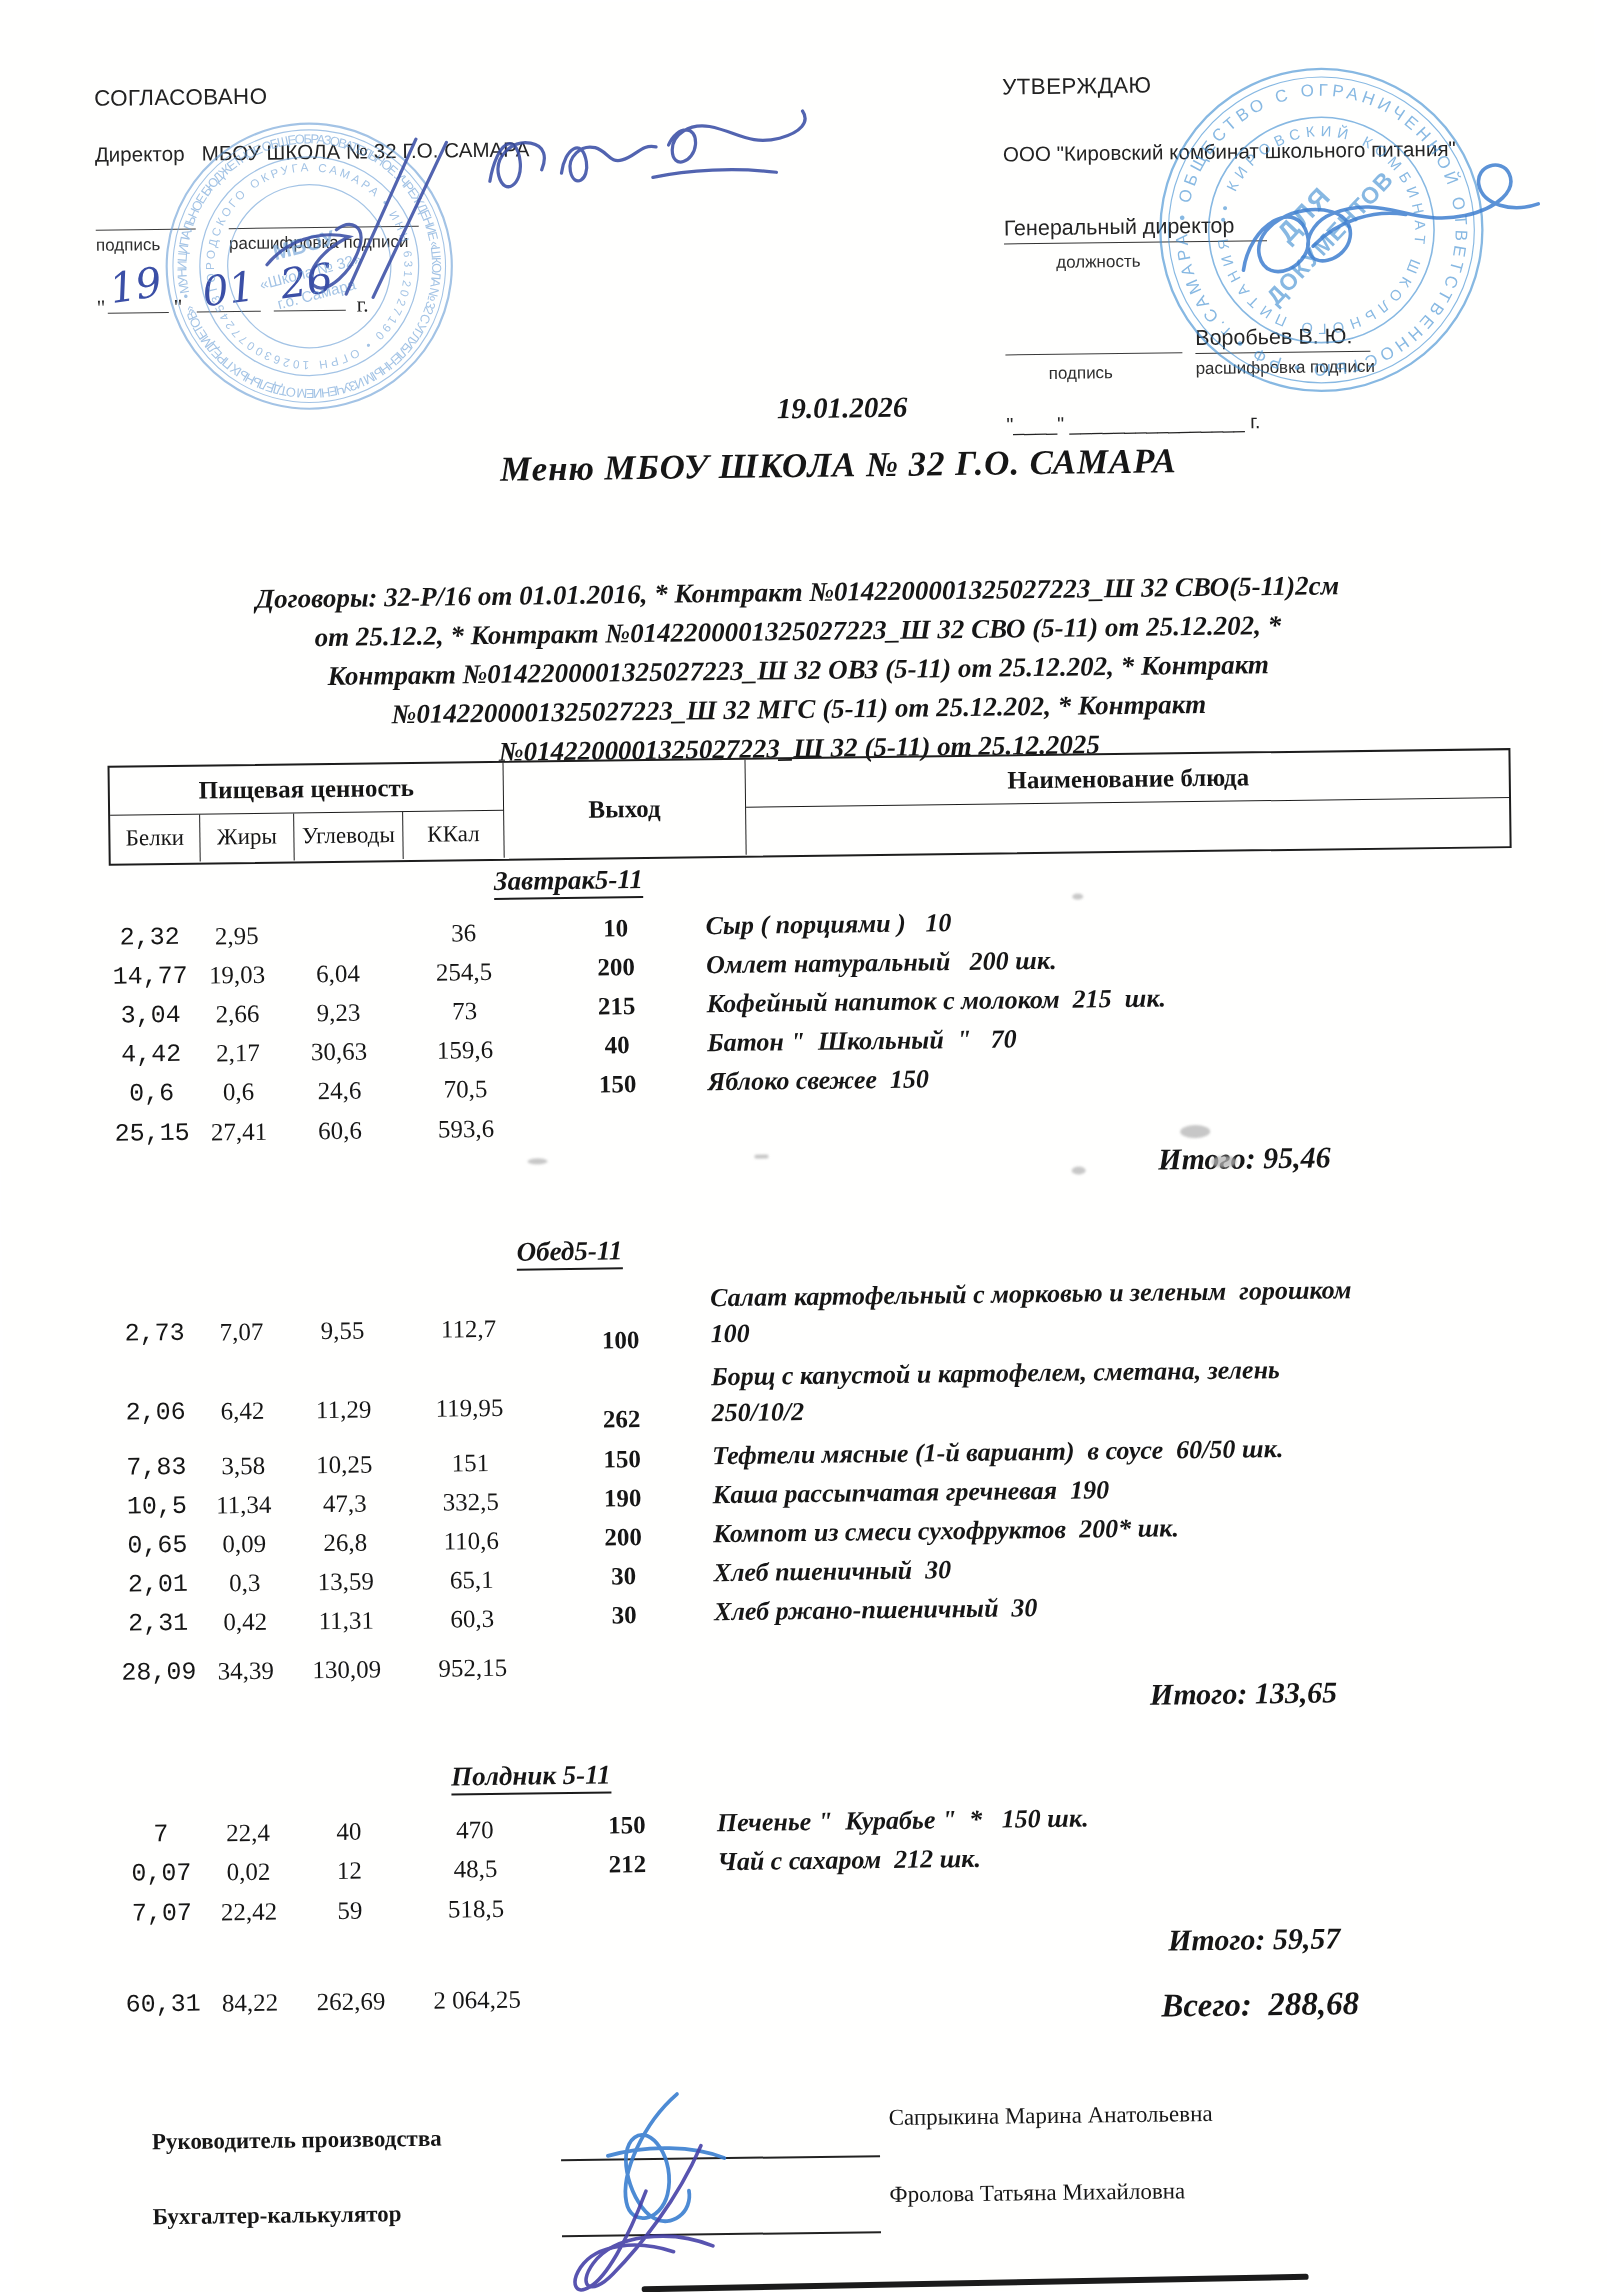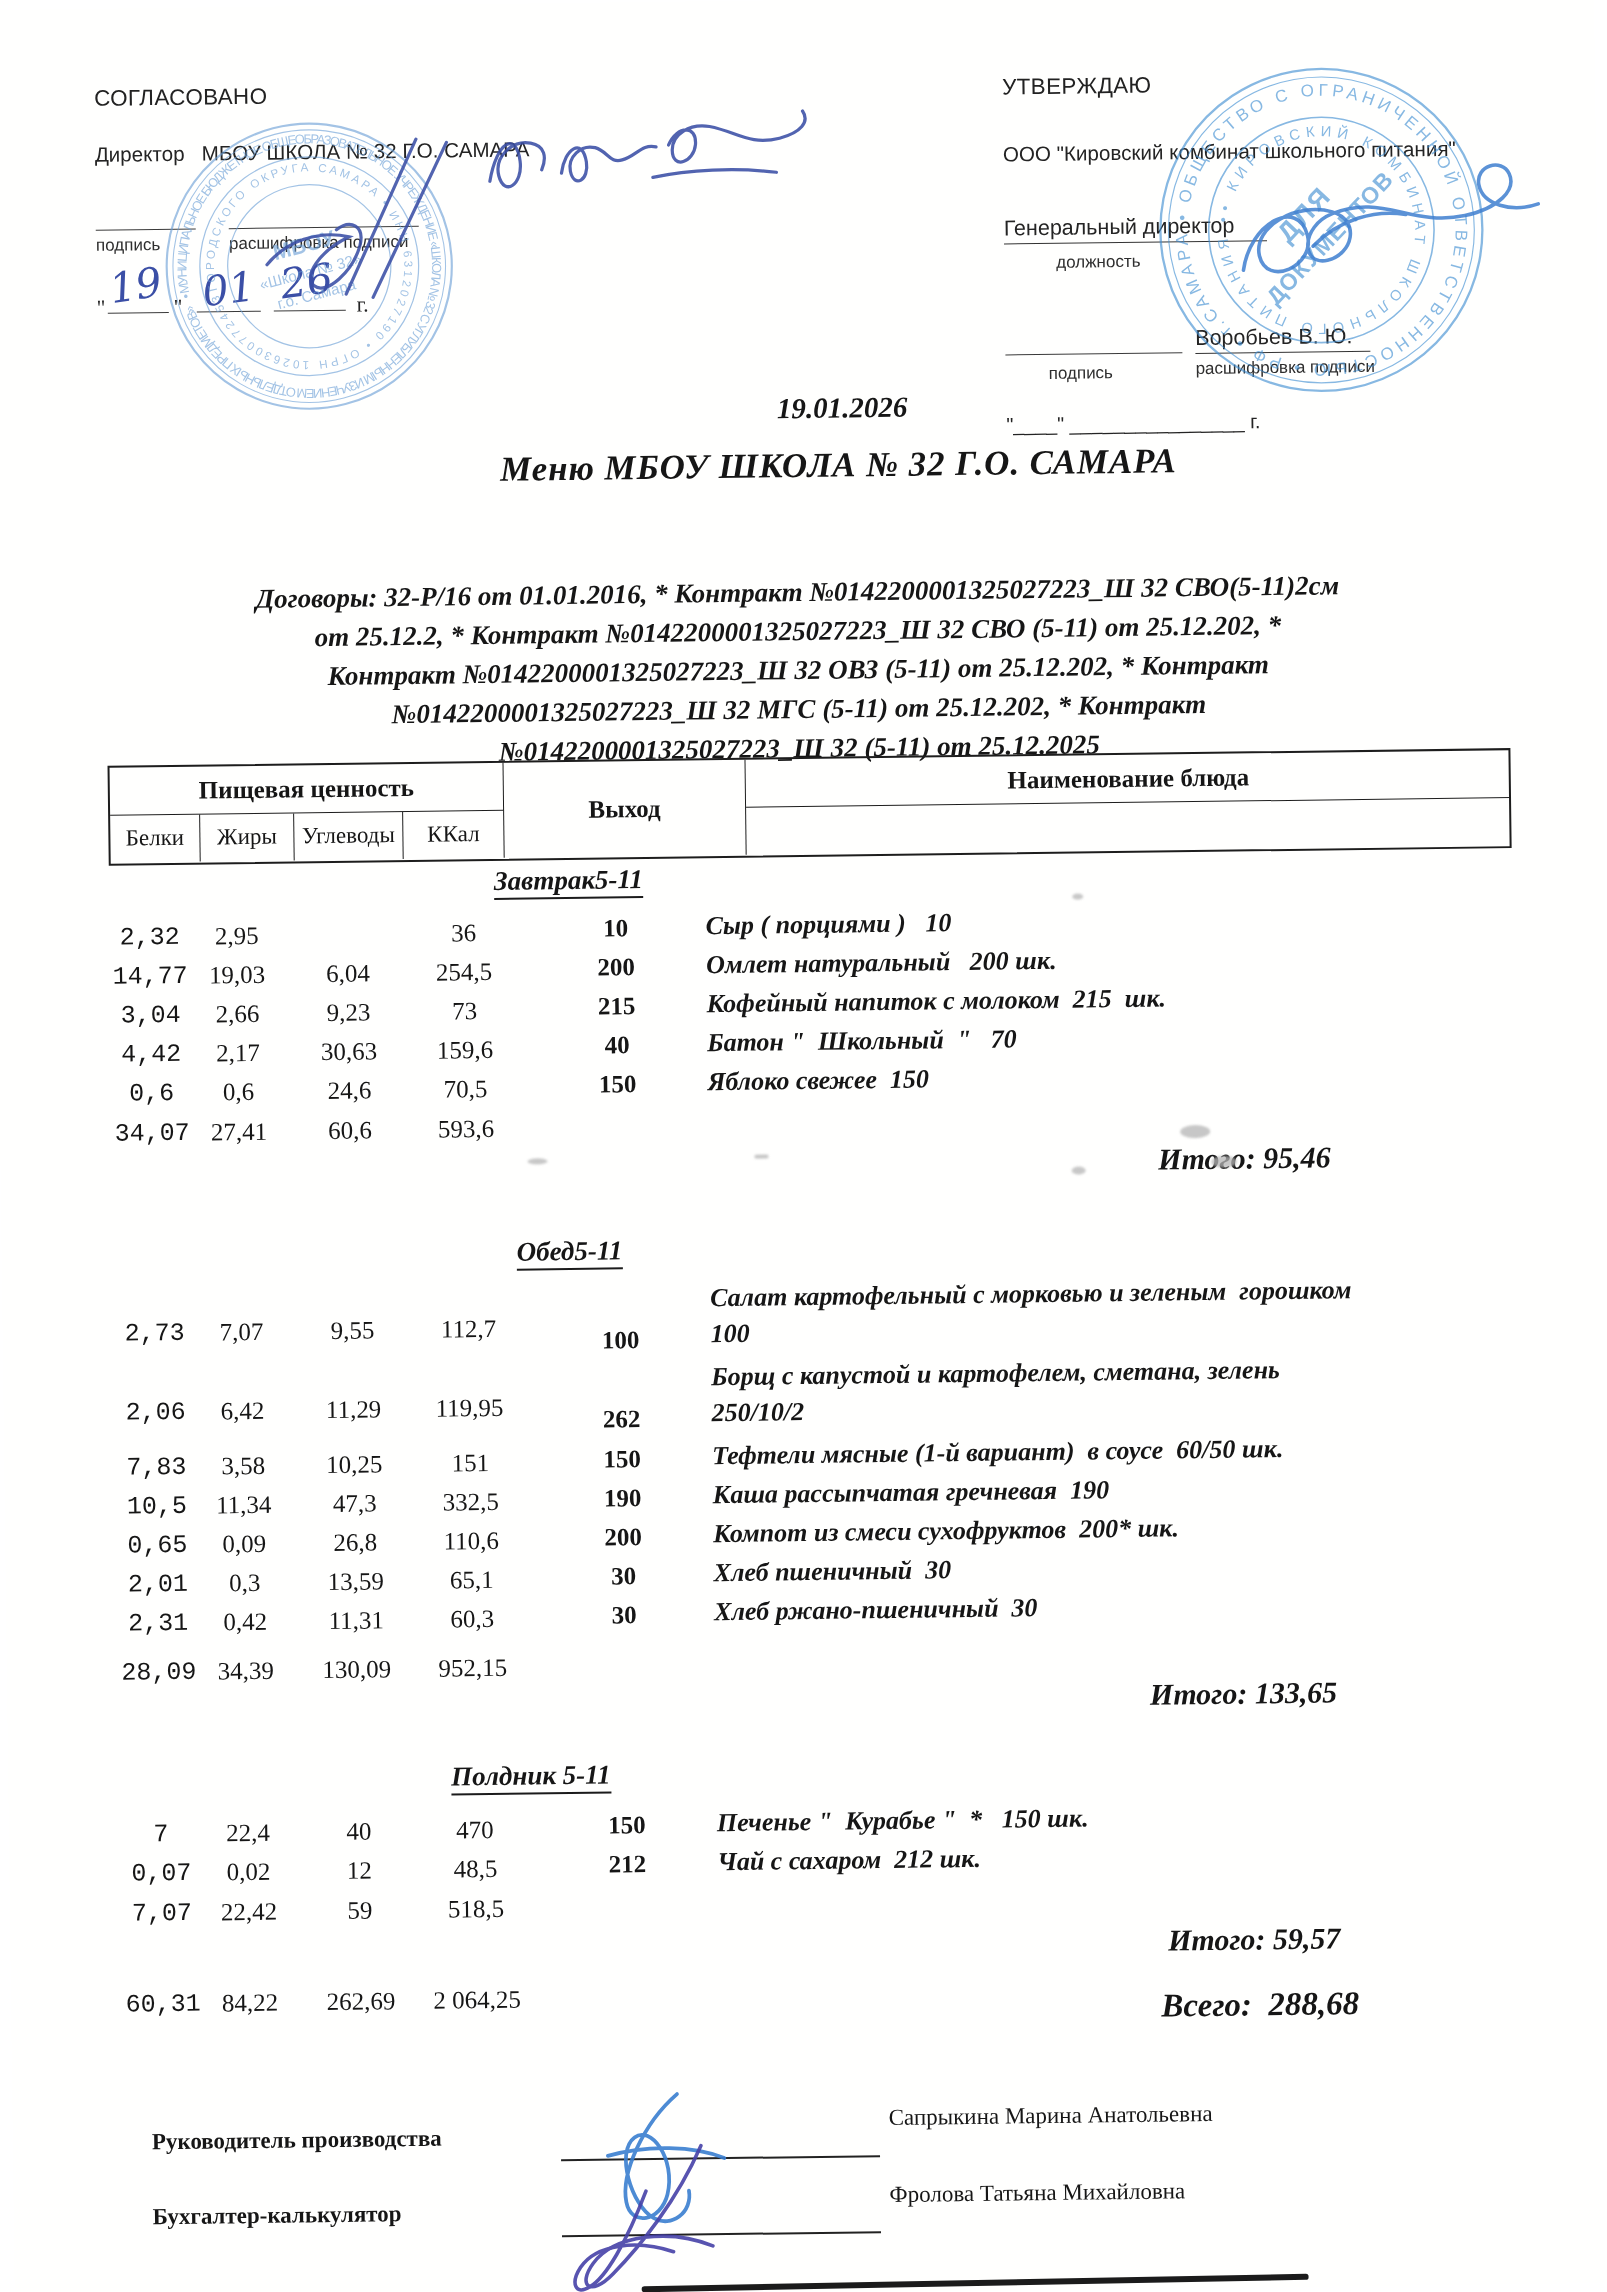--- a/index.html
+++ b/index.html
@@ -47,21 +47,21 @@
   .s1{margin-top:50px;}
   .s2{margin-top:39px;}
   .s0 .rows{margin-top:10.7px;}
   .s1 .rows{margin-top:12.5px;}
   .s2 .rows{margin-top:12.5px;}
 
   .menu-row{position:relative;height:39px;}
   .menu-row.two-line{height:79px;}
   .num{position:absolute;transform:translateX(-50%);top:8px;font-size:25px;white-space:pre;}
   .two-line .num{top:32px;}
-  .col-b{left:40px;font-family:Liberation Mono, monospace;} .col-f{left:127px;} .col-c{left:238px;} .col-k{left:354px;}
+  .col-b{left:40px;font-family:Liberation Mono, monospace;} .col-f{left:127px;} .col-c{left:228px;} .col-k{left:354px;}
   .out{position:absolute;left:506px;transform:translateX(-50%);top:5.4px;font-size:25px;font-weight:bold;}
   .two-line .out{top:45px;}
   .dish{position:absolute;left:596px;top:0;}
   .dish-line{font-size:26px;font-weight:bold;font-style:italic;white-space:pre;line-height:36px;}
   .totals-row{position:relative;height:34px;}
   .totals-row .num{top:3.6px;}
   .s0 .totals-row{margin-top:5.4px;}
   .s1 .totals-row{margin-top:14.3px;}
   .s2 .totals-row{margin-top:5.4px;}
   .subtotal{width:1218px;text-align:right;font-size:30px;font-weight:bold;font-style:italic;height:36px;}
@@ -230,21 +230,21 @@
               <span class="num col-b">0,6</span>
               <span class="num col-f">0,6</span>
               <span class="num col-c">24,6</span>
               <span class="num col-k">70,5</span>
               <span class="out">150</span>
               <div class="dish">
                 <div class="dish-line">Яблоко свежее  150</div>
               </div>
             </div>
           </div><div class="totals-row">
-            <span class="num col-b">34,07</span>
+            <span class="num col-b">25,15</span>
             <span class="num col-f">27,41</span>
             <span class="num col-c">60,6</span>
             <span class="num col-k">593,6</span>
           </div><div class="subtotal"><span>Итого:</span>&nbsp;<span>95,46</span></div></div>
         <div class="section s1"><div class="section-heading">Обед5-11</div><div class="rows">
             <div class="menu-row two-line">
               <span class="num col-b">2,73</span>
               <span class="num col-f">7,07</span>
               <span class="num col-c">9,55</span>
               <span class="num col-k">112,7</span>

